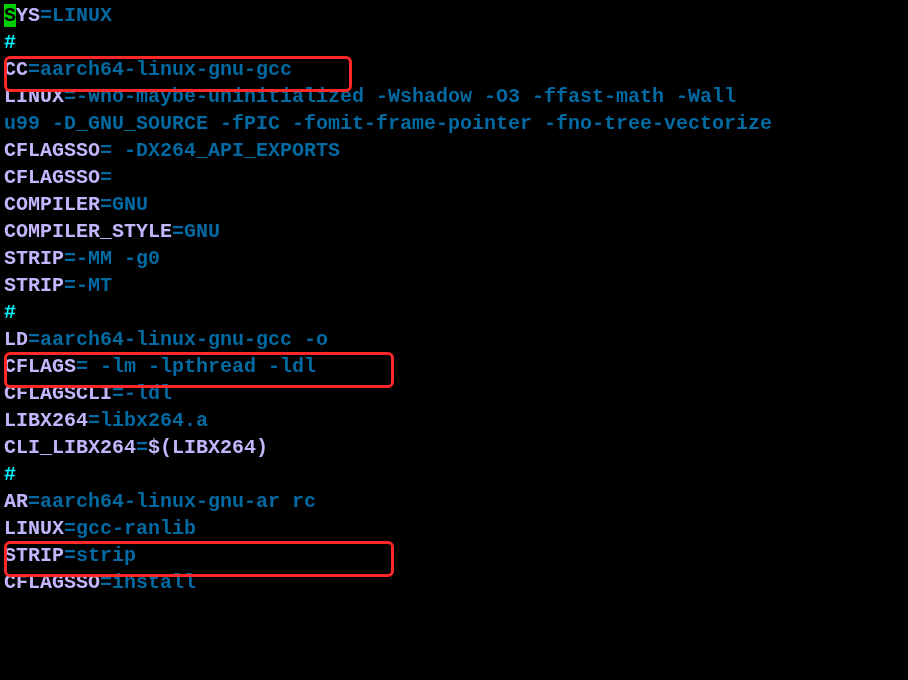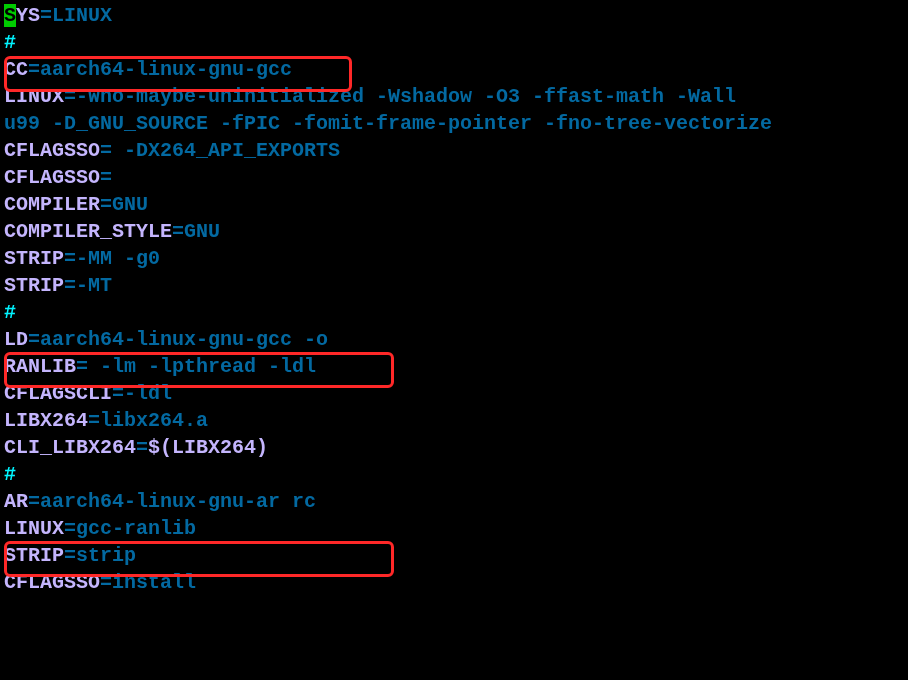--- a/index.html
+++ b/index.html
@@ -115,21 +115,21 @@
 
 <div class="line">
   <span class="comment">#</span>
 </div>
 
 <div class="line">
   <span class="var-name">LD</span><span class="value">=aarch64-linux-gnu-gcc -o</span>
 </div>
 
 <div class="line">
-  <span class="var-name">RANLIB</span><span class="value">= -lm -lpthread -ldl</span>
+  <span class="var-name">CFLAGS</span><span class="value">= -lm -lpthread -ldl</span>
 </div>
 
 <div class="line">
   <span class="var-name">CFLAGSCLI</span><span class="value">=-ldl</span>
 </div>
 
 <div class="line">
   <span class="var-name">LIBX264</span><span class="value">=libx264.a</span>
 </div>
 

